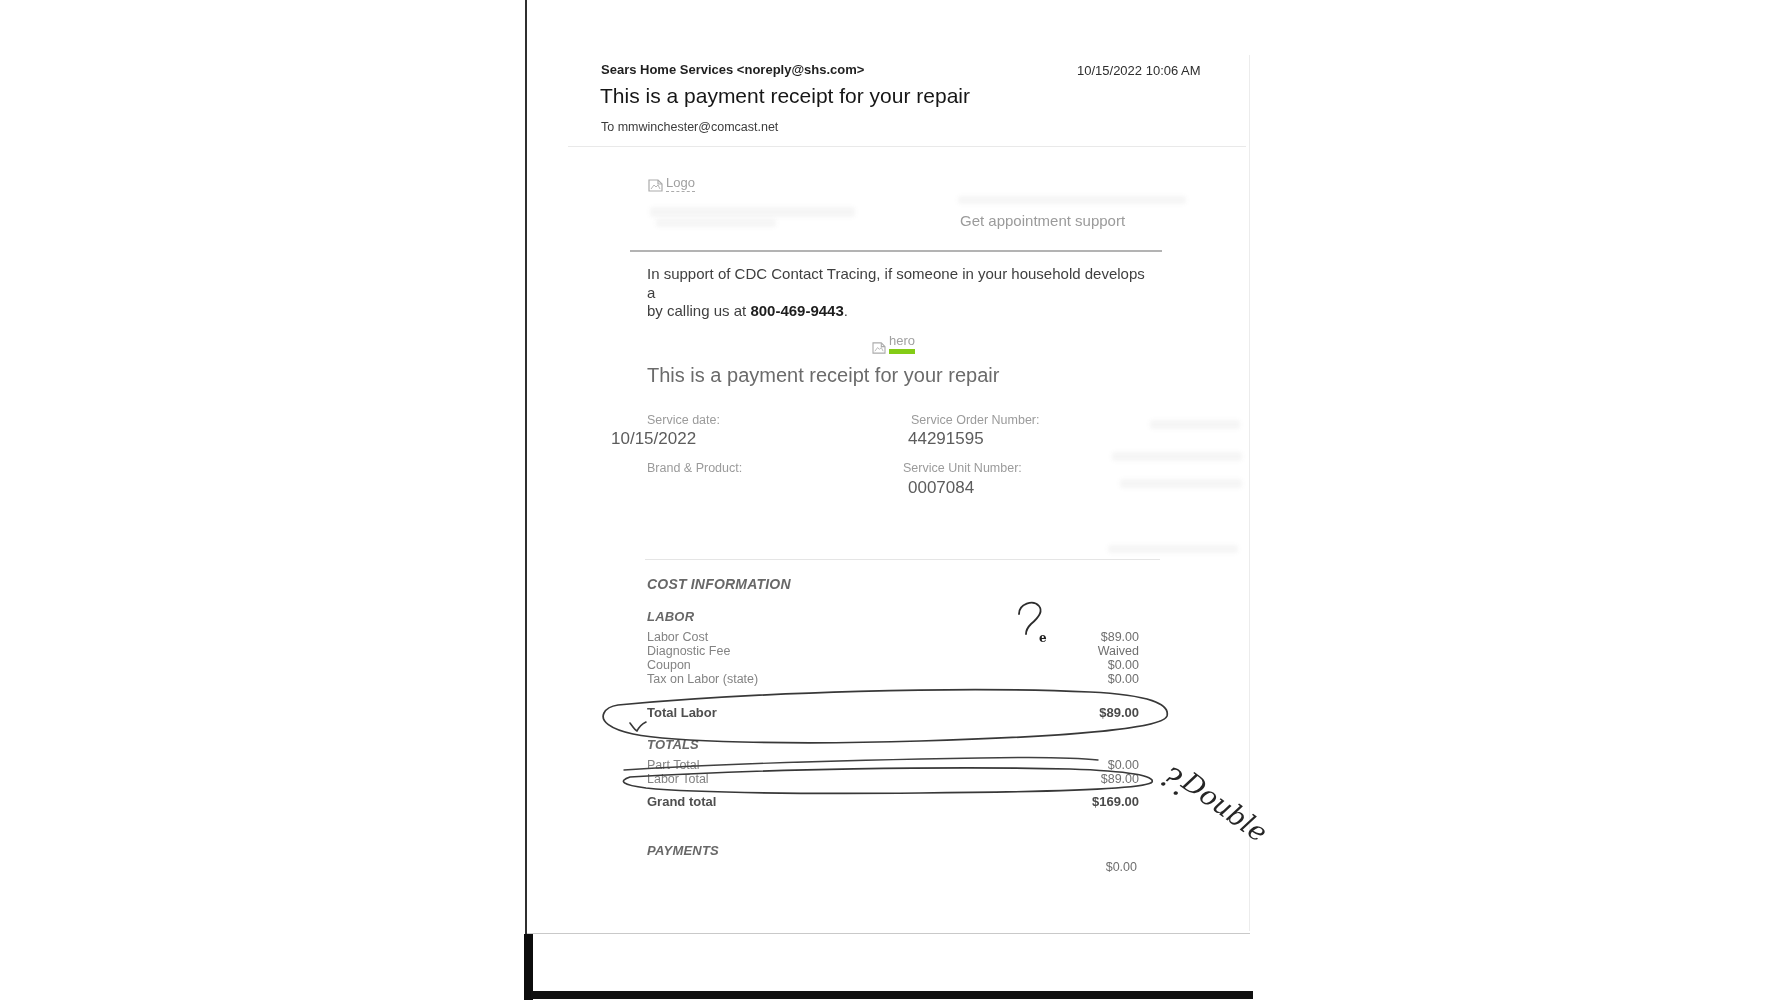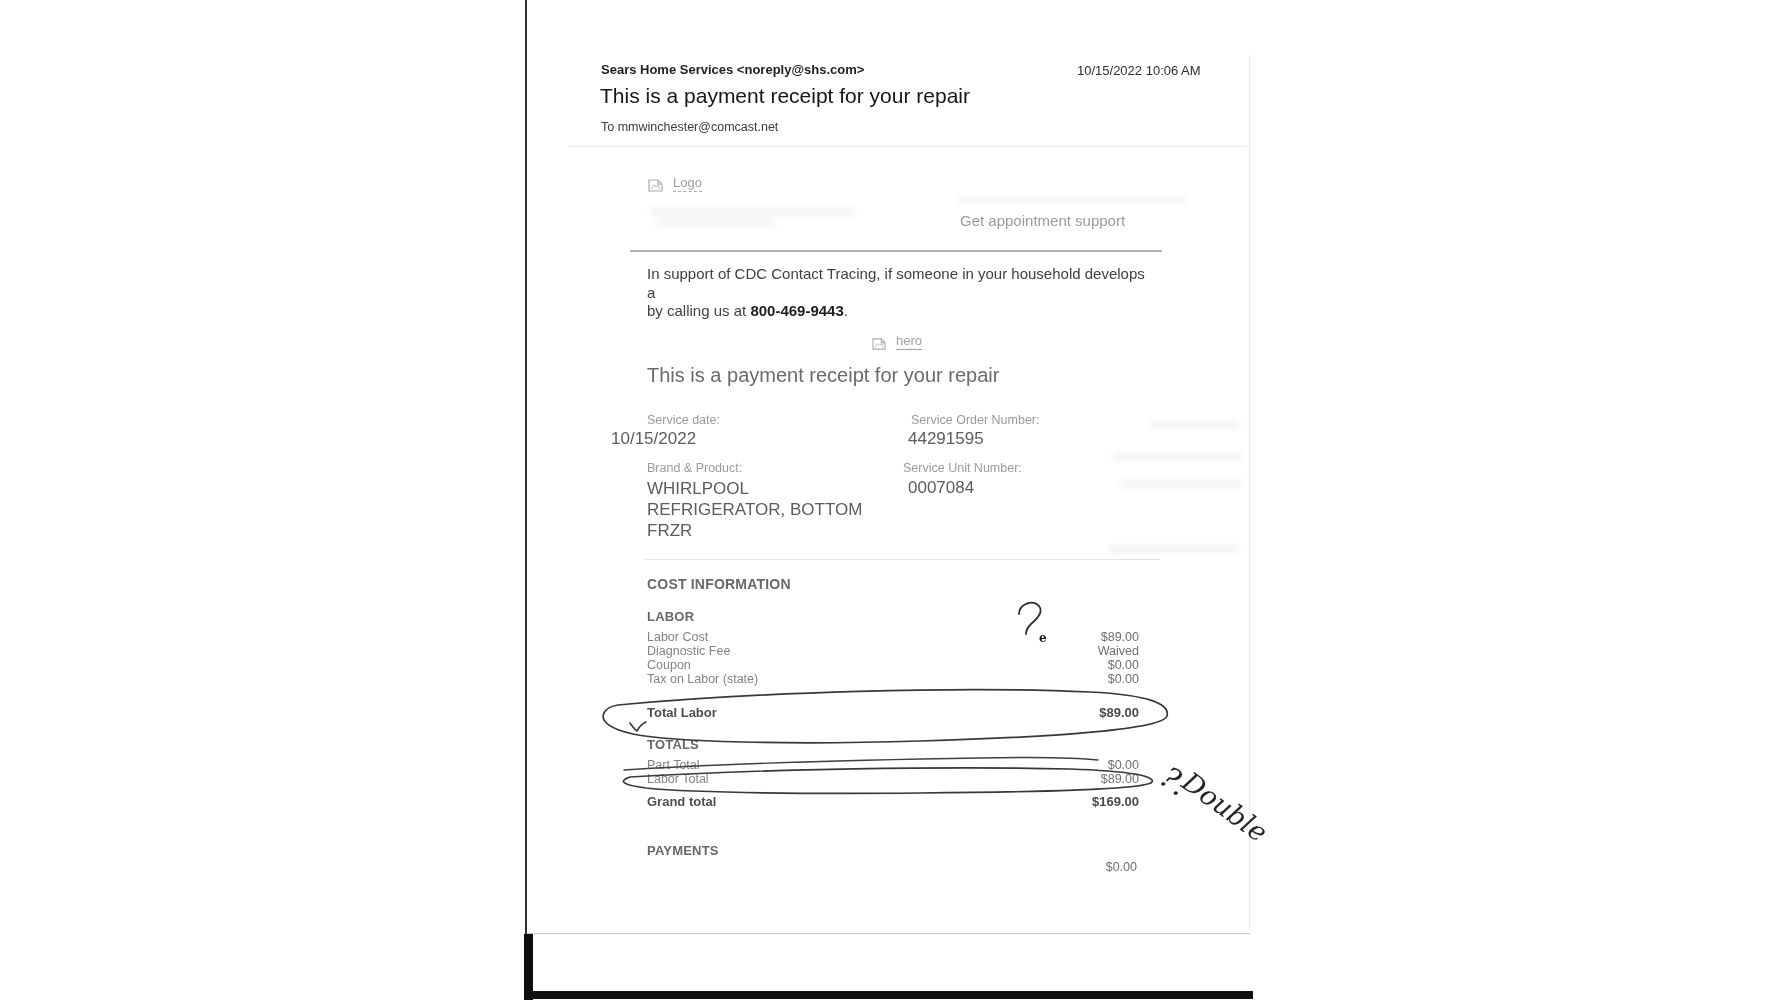--- a/index.html
+++ b/index.html
@@ -17,23 +17,23 @@
   .page-edge  { left:1249px; top:55px; width:1px; height:876px; background:#ececec; }
 
   
   .from    { left:601px; top:62px;  font-size:13px; font-weight:bold; color:#1f1f1f; }
   .dt      { left:1077px; top:63px; font-size:13px; color:#2e2e2e; }
   .subject { left:600px; top:84px;  font-size:21px; color:#161616; }
   .toline  { left:601px; top:120px; font-size:12.5px; color:#3c3c3c; }
   .hdr-rule{ left:568px; top:146px; width:678px; height:1px; background:#e9e9e9; }
 
   
-  .imglink { display:flex; align-items:flex-end; gap:10px; color:#a0a0a0; font-size:13px;text-align:center; }
+  .imglink { display:flex; align-items:flex-end; gap:3px; color:#a0a0a0; font-size:13px;text-align:center; }
   .imglink .lbl { border-bottom:1px dashed #ababab; padding-bottom:1px; }
-  .imglink.solid .lbl { border-bottom:1px solid #84cc16; }
+  .imglink.solid .lbl { border-bottom:5px solid #84cc16; }
   .logo-link { left:648px; top:175px; }
   .hero-link { left:872px; top:333px; }
 
   .support { left:960px; top:212px; font-size:15px; color:#9b9b9b; }
   .divider { left:630px; top:250px; width:532px; height:2px; background:#9a9a9a; opacity:.75; }
 
   
   .notice { left:647px; top:265px; width:510px; font-size:15px; line-height:18.5px; color:#3f3f3f; }
   .notice b { color:#1d1d1d; }
 
@@ -41,21 +41,21 @@
   .r-title { left:647px; top:364px; font-size:20px; color:#6b6b6b; }
   .flabel { font-size:12.5px; color:#9b9b9b; }
   .fvalue { font-size:17px;  color:#5c5c5c; }
   .f-sd-l { left:647px; top:413px; } .f-sd-v { left:611px; top:429px; }
   .f-so-l { left:903px; top:413px;margin-left:8px; } .f-so-v { left:908px; top:429px; }
   .f-bp-l { left:647px; top:461px; } .f-bp-v { left:647px; top:478px; width:228px; line-height:21px; }
   .f-su-l { left:903px; top:461px; } .f-su-v { left:908px; top:478px; }
 
   .sep2 { left:645px; top:559px; width:515px; height:1px; background:#e5e5e5; }
 
-  .sec { font-weight:bold; color:#686868; letter-spacing:.2px; }
+  .sec { font-weight:bold; color:#686868; letter-spacing:.2px;font-style:italic; }
   .cost-h  { left:647px; top:576px; font-size:14px; }
   .labor-h { left:647px; top:609px; font-size:13px; }
   .totals-h{ left:647px; top:737px; font-size:13px; }
   .pay-h   { left:647px; top:843px; font-size:13px; }
 
   .row { left:647px; width:492px; display:flex; justify-content:space-between; font-size:12.5px; color:#838383; }
   .row .val { color:#6f6f6f; }
   .row.bold { font-weight:bold; color:#4f4f4f; font-size:13px; }
   .row.bold .val { color:#4a4a4a; }
   .r0 { top:630px; } .r1 { top:644px; } .r2 { top:658px; } .r3 { top:672px; }
@@ -116,21 +116,20 @@
     <span class="lbl">hero</span>
   </div>
 
   <div class="abs r-title">This is a payment receipt for your repair</div>
 
   <div class="abs flabel f-sd-l">Service date:</div>
   <div class="abs fvalue f-sd-v">10/15/2022</div>
   <div class="abs flabel f-so-l">Service Order Number:</div>
   <div class="abs fvalue f-so-v">44291595</div>
   <div class="abs flabel f-bp-l">Brand &amp; Product:</div>
-  <div class="abs fvalue f-bp-v">WHIRLPOOL REFRIGERATOR, BOTTOM FRZR</div>
   <div class="abs flabel f-su-l">Service Unit Number:</div>
   <div class="abs fvalue f-su-v">0007084</div>
 
   <div class="abs smudge" style="left:1150px; top:420px; width:90px; height:9px;"></div>
   <div class="abs smudge" style="left:1112px; top:452px; width:130px; height:9px;"></div>
   <div class="abs smudge" style="left:1120px; top:479px; width:122px; height:9px;"></div>
   <div class="abs smudge" style="left:1108px; top:545px; width:130px; height:8px;"></div>
   <div class="abs sep2"></div>
 
   <div class="abs sec cost-h">COST INFORMATION</div>

